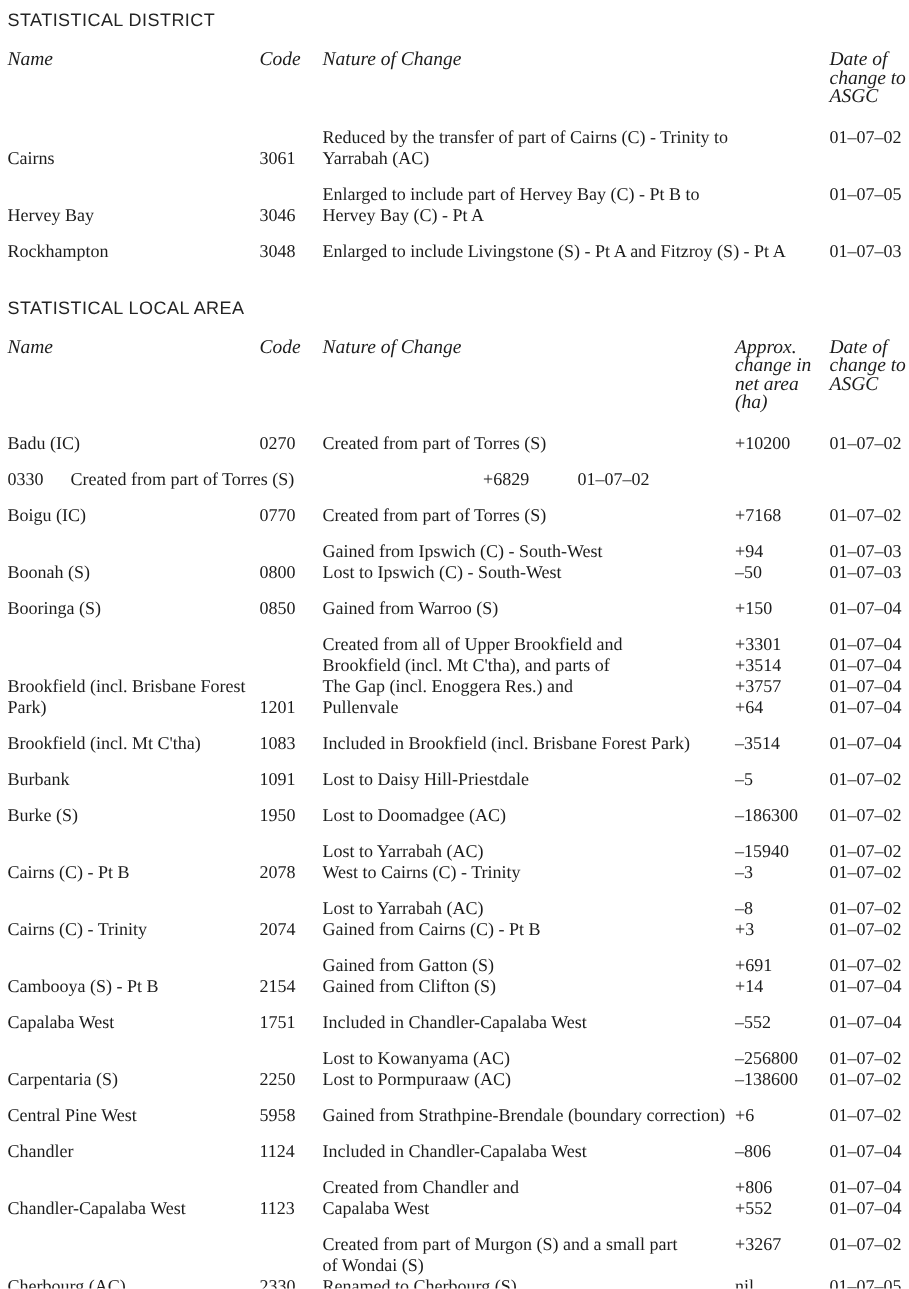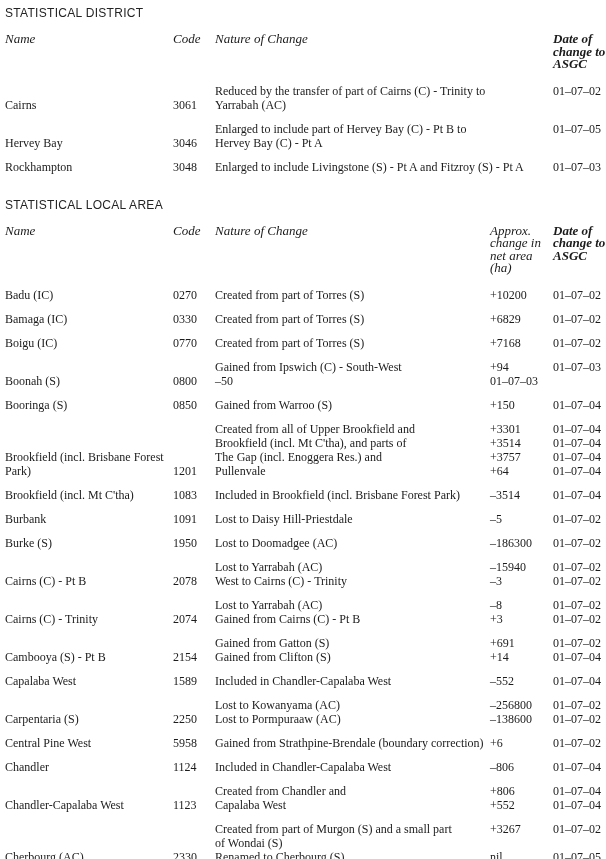--- a/index.html
+++ b/index.html
@@ -29,21 +29,21 @@
     font-style:italic;
     font-size:13px;
     line-height:12.5px;
     padding-right:4px;box-sizing:border-box;
   }
   .hcell.name{width:168px;}
   .hcell.code{width:42px;}
   .t1 .hcell.nature{width:338px;}
   .t2 .hcell.nature{width:275px;}
   .hcell.area{width:63px;}
-  .hcell.date{width:53px;padding-right:0;font-weight:bold;}
+  .hcell.date{width:53px;padding-right:0;}
   
   .row{display:flex;align-items:flex-end;margin:0 0 10px 0;}
   .cell{font-size:12px;line-height:14px;box-sizing:border-box;}
   .cell.name{width:168px;padding-right:6px;white-space:pre-line;}
   .cell.code{width:42px;}
   .lines{flex:1;}
   .line{display:grid;}
   .t1 .line{grid-template-columns:338px 53px;}
   .t2 .line{grid-template-columns:275px 63px 53px;}
   .lcell{
@@ -119,21 +119,20 @@
           <div class="cell code">0270</div>
           <div class="lines">
             <div class="line">
               <div class="lcell nature">Created from part of Torres (S)</div>
               <div class="lcell area">+10200</div>
               <div class="lcell date">01–07–02</div>
             </div>
           </div>
         </div>
         <div class="row">
-          <div class="cell name">Bamaga (IC)</div>
           <div class="cell code">0330</div>
           <div class="lines">
             <div class="line">
               <div class="lcell nature">Created from part of Torres (S)</div>
               <div class="lcell area">+6829</div>
               <div class="lcell date">01–07–02</div>
             </div>
           </div>
         </div>
         <div class="row">
@@ -150,20 +149,21 @@
         <div class="row">
           <div class="cell name">Boonah (S)</div>
           <div class="cell code">0800</div>
           <div class="lines">
             <div class="line">
               <div class="lcell nature">Gained from Ipswich (C) - South-West</div>
               <div class="lcell area">+94</div>
               <div class="lcell date">01–07–03</div>
             </div>
             <div class="line">
+              <div class="lcell nature">Lost to Ipswich (C) - South-West</div>
               <div class="lcell area">–50</div>
               <div class="lcell date">01–07–03</div>
             </div>
           </div>
         </div>
         <div class="row">
           <div class="cell name">Booringa (S)</div>
           <div class="cell code">0850</div>
           <div class="lines">
             <div class="line">
@@ -276,21 +276,21 @@
             </div>
             <div class="line">
               <div class="lcell nature">Gained from Clifton (S)</div>
               <div class="lcell area">+14</div>
               <div class="lcell date">01–07–04</div>
             </div>
           </div>
         </div>
         <div class="row">
           <div class="cell name">Capalaba West</div>
-          <div class="cell code">1589</div>
+          <div class="cell code">1751</div>
           <div class="lines">
             <div class="line">
               <div class="lcell nature">Included in Chandler-Capalaba West</div>
               <div class="lcell area">–552</div>
               <div class="lcell date">01–07–04</div>
             </div>
           </div>
         </div>
         <div class="row">
           <div class="cell name">Carpentaria (S)</div>

